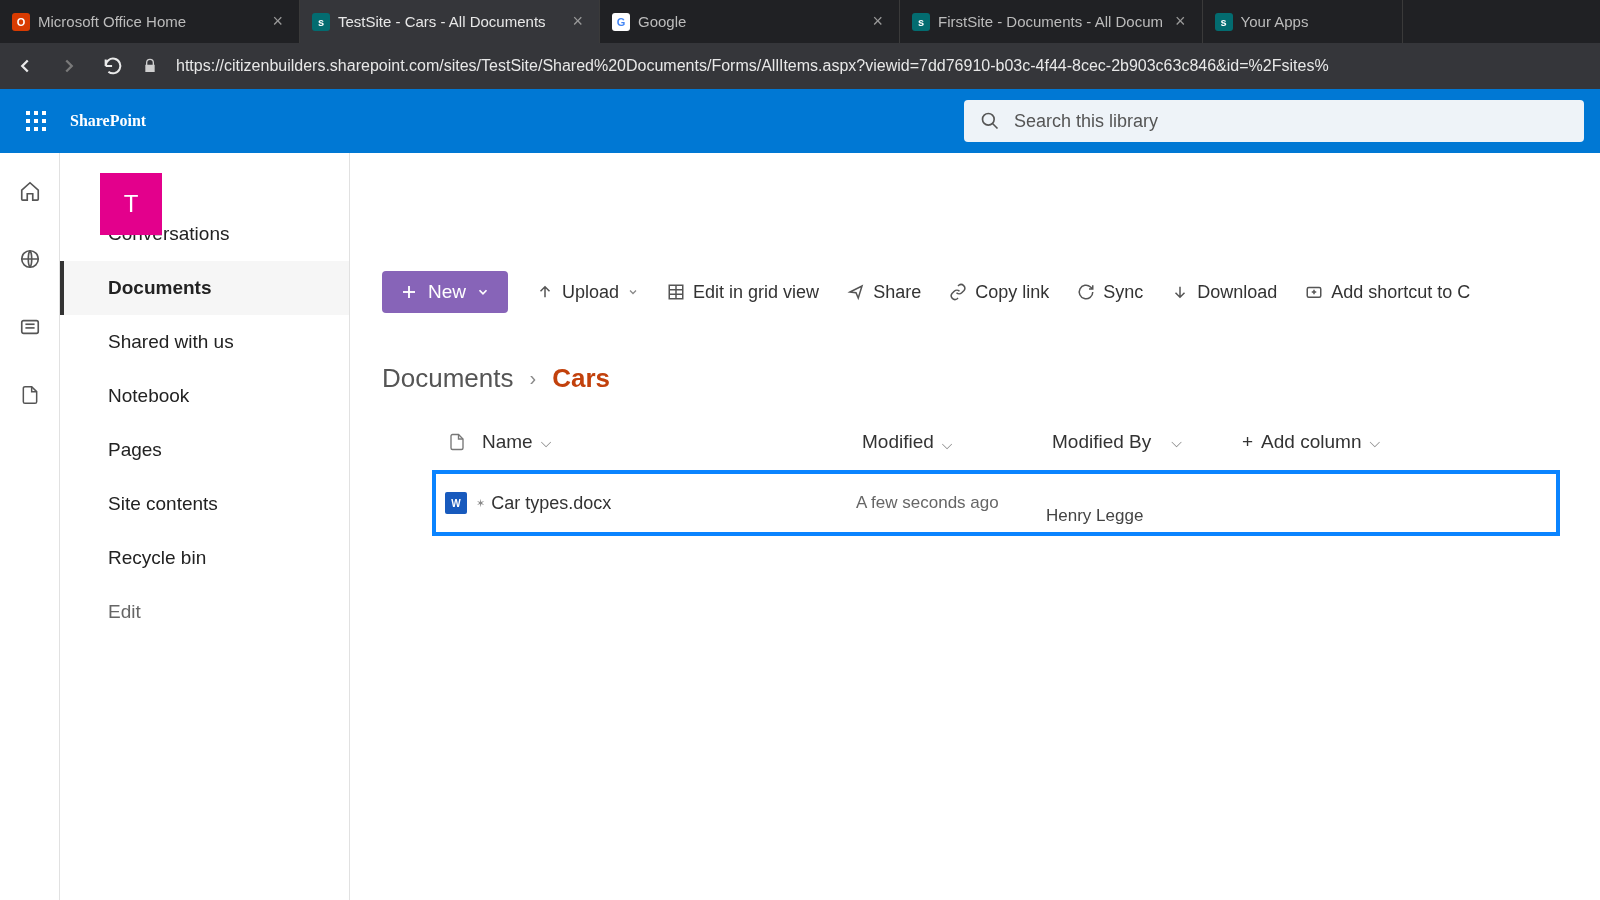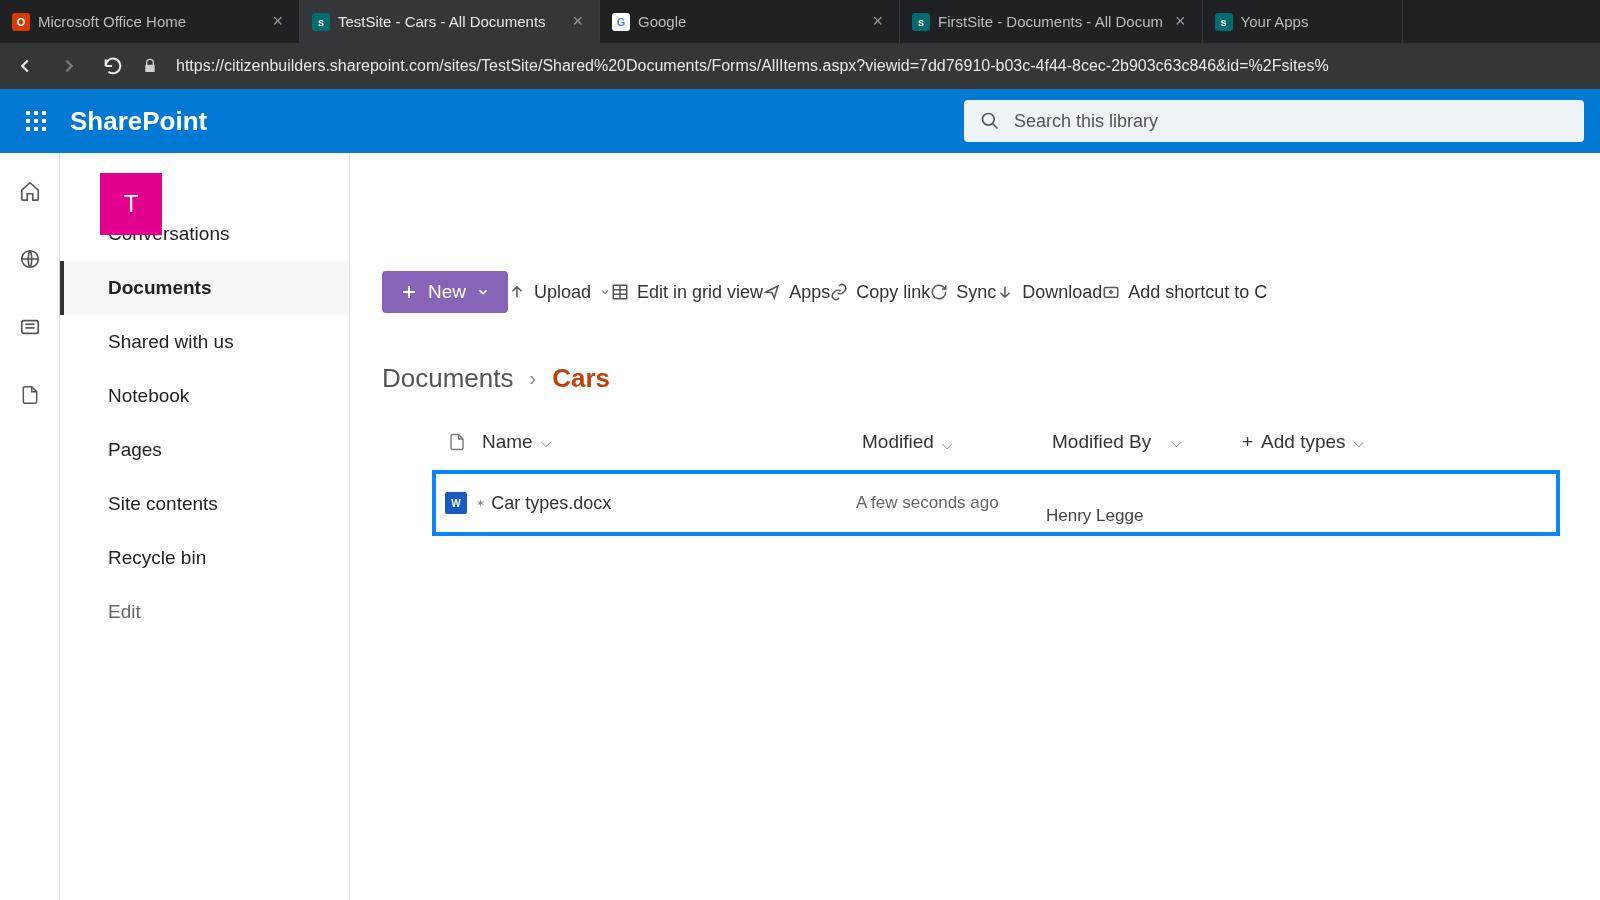--- a/index.html
+++ b/index.html
@@ -16,21 +16,21 @@
 .toolbar { background: #35363a; height: 46px; display: flex; align-items: center; padding: 0 8px; gap: 10px; }
 .nav-btn { color: #9a9a9a; width: 34px; height: 34px; display: flex; align-items: center; justify-content: center; cursor: pointer; }
 .nav-btn.enabled { color: #eaeaea; }
 .url { color: #e8e8e8; font-size: 16px; padding-left: 6px; white-space: nowrap; overflow: hidden; }
 .lock { color: #cfcfcf; width: 20px; display:flex; align-items:center; justify-content:center; }
 
 
 .suite-bar { background: #0078d4; height: 64px; display: flex; align-items: center; padding: 0 16px; gap: 14px; color: #fff; }
 .waffle { width: 40px; height: 40px; display:flex; align-items:center; justify-content:center; cursor:pointer; }
 .waffle svg { fill:#fff; }
-.product-name { font-size: 26px; font-weight: 600; }
+.product-name { font-size: 16px; font-weight: 600; font-family: Liberation Serif, serif; }
 .search-wrap { margin-left: auto; width: 620px; }
 .search-box { background: #eef3f8; border-radius: 4px; height: 42px; display:flex; align-items:center; padding: 0 16px; gap: 14px; color:#555; font-size:18px; }
 
 
 .page { display:flex; height: calc(900px - 43px - 46px - 64px); }
 .vert-rail { width: 60px; background:#fff; border-right:1px solid #e1e1e1; display:flex; flex-direction:column; align-items:center; padding-top:22px; gap:36px; color:#555; }
 .rail-icon {width:32px;height:32px;display:flex;align-items:center;justify-content:center;cursor:pointer;}
 
 .left-col { width: 290px; border-right:1px solid #e1e1e1; background:#fff; }
 .site-header { display:flex; align-items:center; gap: 28px; padding: 20px 0 28px 40px; }
@@ -38,21 +38,21 @@
 .site-title { font-size:36px; font-weight:600; color:#222; }
 
 .left-nav { padding-top: 0px; }
 .nav-item { padding: 16px 0 16px 44px; font-size:19px; color:#222; cursor:pointer; border-left:4px solid transparent; }
 .nav-item.selected { border-left-color:#333; font-weight:600; background:#f6f6f6; }
 .nav-item.edit { color:#666; }
 
 
 .main { flex:1; background:#fff; }
 
-.cmd-bar { display:flex; align-items:center; padding: 14px 0 20px 32px; color:#333; font-size:18px; }
+.cmd-bar { display:flex; align-items:center; gap:28px; padding: 14px 0 20px 32px; color:#333; font-size:18px; }
 .new-btn { background:#8764b8; color:#fff; border-radius:4px; padding:10px 18px; display:flex; align-items:center; gap:10px; font-size:19px; cursor:pointer; }
 .cmd { display:flex; align-items:center; gap:8px; cursor:pointer; color:#333; }
 
 .breadcrumb { padding: 30px 0 20px 32px; font-size:26px; color:#555; display:flex; align-items:center; gap:16px; }
 .breadcrumb .current { font-weight:600; color:#c2410c; }
 .bc-sep { color:#888; font-size:20px; }
 
 .doclist { padding-left: 32px; }
 .cols { display:flex; align-items:center; height:56px; color:#333; font-size:19px; }
 .col-select{width:50px;}
@@ -230,21 +230,21 @@
             <line x1="3" y1="9" x2="21" y2="9"></line>
             <line x1="3" y1="15" x2="21" y2="15"></line>
             <line x1="12" y1="3" x2="12" y2="21"></line>
           </svg>
         <span>Edit in grid view</span>
       </div>
       <div class="cmd">
         <svg width="18" height="18" viewBox="0 0 24 24" fill="none" stroke="#555" stroke-width="2">
             <path d="M4 12l16-8-5 16-3-7-8-1z"></path>
           </svg>
-        <span>Apps</span>
+        <span>Share</span>
       </div>
       <div class="cmd">
         <svg width="18" height="18" viewBox="0 0 24 24" fill="none" stroke="#555" stroke-width="2">
             <path d="M10 13a5 5 0 0 0 7 0l3-3a5 5 0 0 0-7-7l-1 1M14 11a5 5 0 0 0-7 0l-3 3a5 5 0 0 0 7 7l1-1"></path>
           </svg>
         <span>Copy link</span>
       </div>
       <div class="cmd">
         <svg width="18" height="18" viewBox="0 0 24 24" fill="none" stroke="#555" stroke-width="2">
             <path d="M21 12a9 9 0 1 1-3-6.7L21 8M21 3v5h-5"></path>
@@ -289,21 +289,21 @@
         <div class="col-modified">
           <span>Modified</span>
           <span class="chev">⌵</span>
         </div>
         <div class="col-modifiedby">
           <span>Modified By</span>
           <span class="chev">⌵</span>
         </div>
         <div class="col-add">
           <span>+</span>
-          <span>Add types</span>
+          <span>Add column</span>
           <span class="chev">⌵</span>
         </div>
       </div>
 
       <div class="row-highlight">
         <div class="row">
           <div class="file-icon">
               <div class="word-icon">W</div>
             </div>
           <div class="name">

